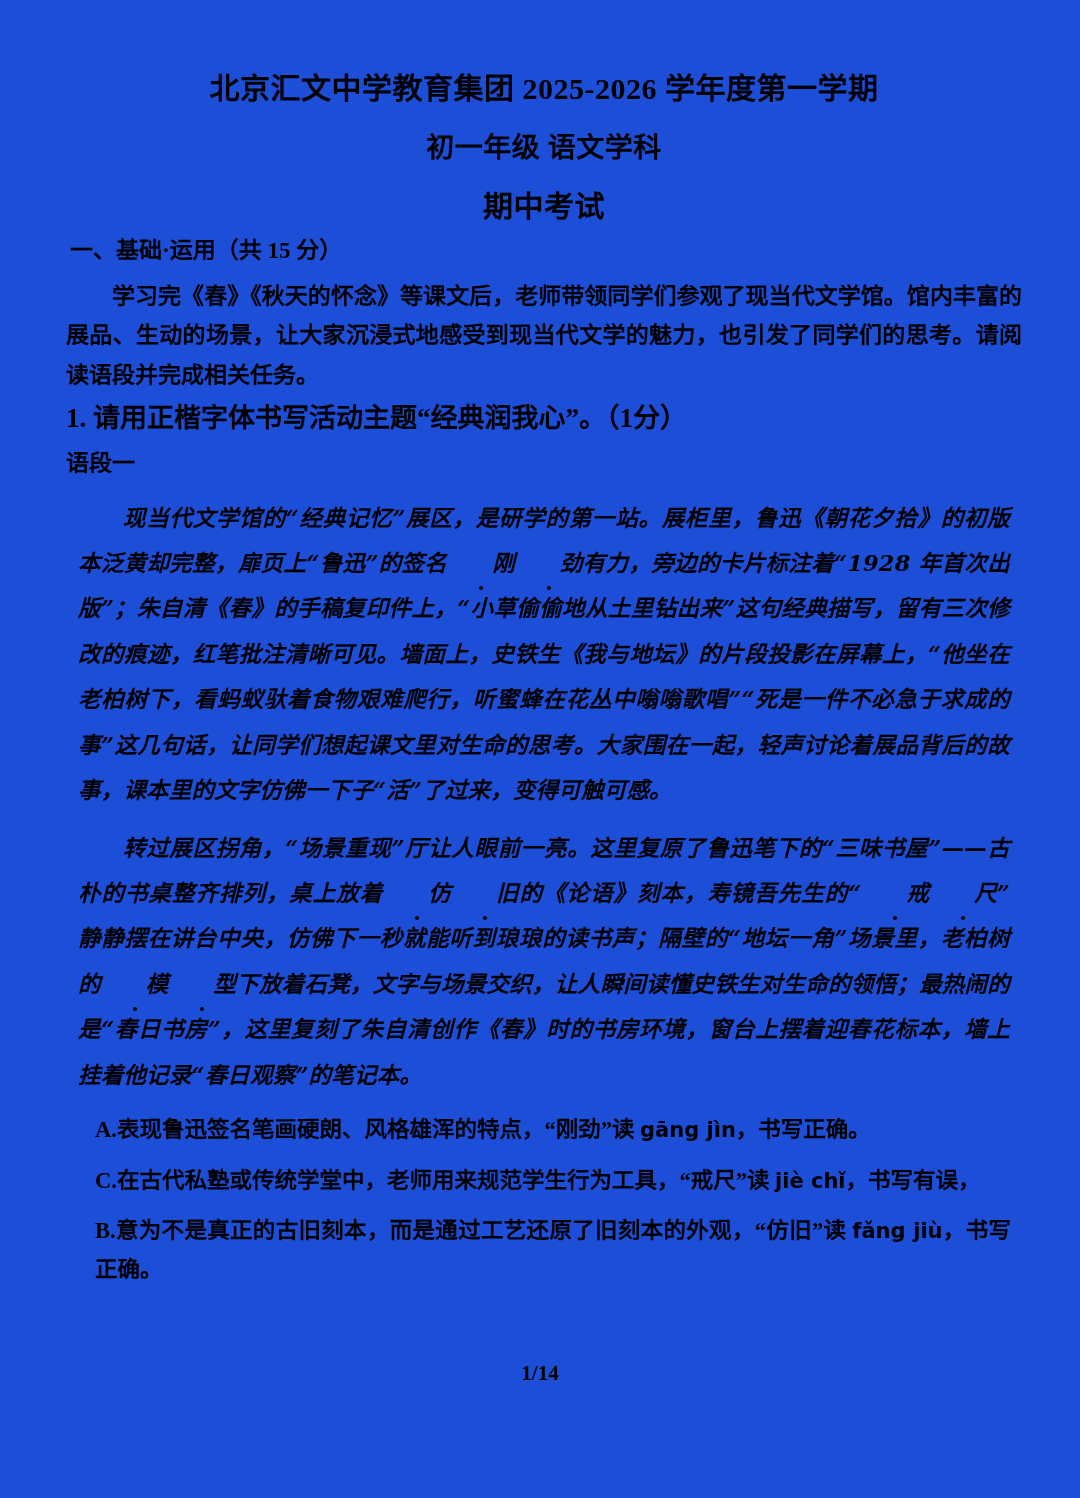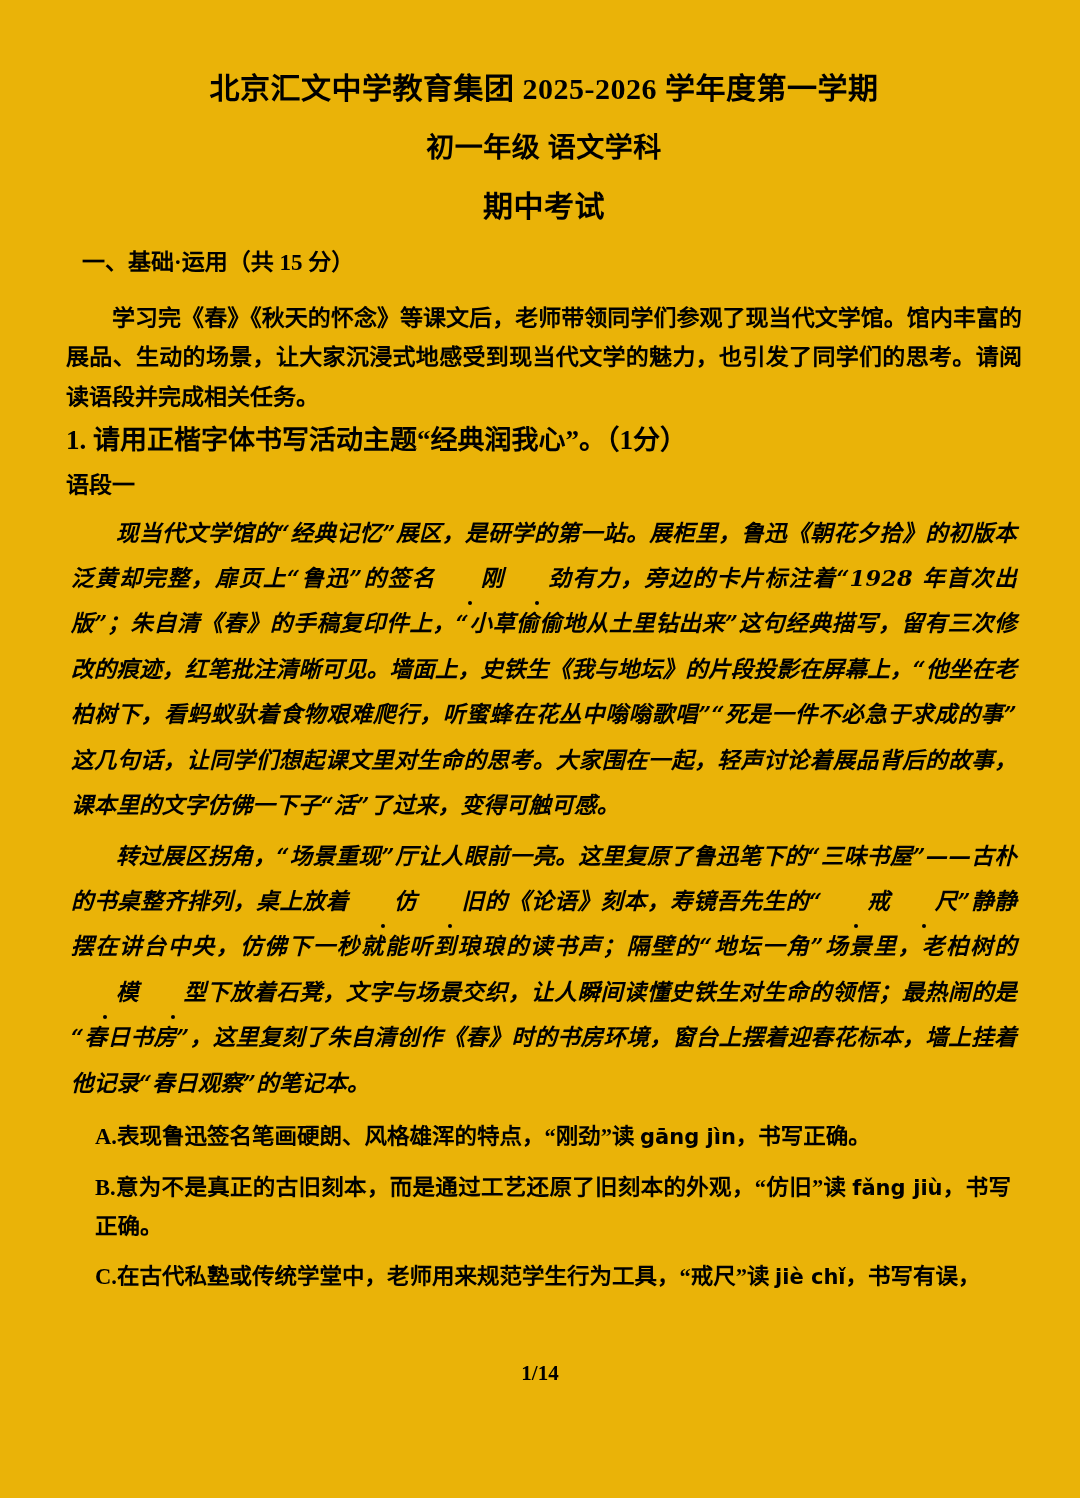--- a/index.html
+++ b/index.html
@@ -10,21 +10,21 @@
   }
   body {
     font-family: "Liberation Serif", "DejaVu Serif", serif;
     color: #000000;
   }
   .page {
     position: relative;
     width: 1080px;
     height: 1498px;
     margin: 0 auto;
-    background: #eab308;
+    background: #1d4ed8;
     overflow: hidden;
     box-sizing: border-box;
   }
   .sheet {
     position: absolute;
     left: 0;
     top: 0;
     width: 1080px;
     height: 1498px;
     padding: 46px 58px 0 66px;
@@ -64,21 +64,21 @@
   .indent2 { text-indent: 2em; }
   .mt-18 { margin-top: 18px; }
   .mt-12 { margin-top: 12px; }
   .mt-10 { margin-top: 10px; }
   .mt-8  { margin-top: 8px; }
   .mt-6  { margin-top: 6px; }
 
   .section-head {
     font-size: 23px;
     font-weight: bold;
-    margin: 16px;
+    margin: 4px;
     line-height: 1.7;
   }
 
   .q-line {
     font-size: 27px;
     font-weight: bold;
     margin: 0;
     line-height: 1.74;
   }
 
@@ -92,21 +92,21 @@
     font-family: "DejaVu Serif", serif;
   }
   .passage {
     font-family: "DejaVu Serif", serif;
     font-weight: bold;
     font-style: italic;
     font-size: 22.5px;
     line-height: 2.02;
     text-align: justify;
     text-justify: inter-ideograph;
-    margin: 5px;
+    margin: 12px;
     letter-spacing: 0.2px;
   }
 
   
   .dot {
     position: relative;
     display: inline-block;
   }
   .dot::after {
     content: "";
@@ -168,20 +168,20 @@
 
     <p class="duan-head mt-8">语段一</p>
 
     <p class="passage indent2"><span>现当代文学馆的“经典记忆”展区，是研学的第一站。展柜里，鲁迅《朝花夕拾》的初版本泛黄却完整，扉页上“鲁迅”的签名</span><span class="emph"><span class="dot">刚</span><span class="dot">劲</span></span><span>有力，旁边的卡片标注着“1928 年首次出版”；朱自清《春》的手稿复印件上，“小草偷偷地从土里钻出来”这句经典描写，留有三次修改的痕迹，红笔批注清晰可见。墙面上，史铁生《我与地坛》的片段投影在屏幕上，“他坐在老柏树下，看蚂蚁驮着食物艰难爬行，听蜜蜂在花丛中嗡嗡歌唱”“死是一件不必急于求成的事”这几句话，让同学们想起课文里对生命的思考。大家围在一起，轻声讨论着展品背后的故事，课本里的文字仿佛一下子“活”了过来，变得可触可感。</span></p>
 
     <p class="passage indent2"><span>转过展区拐角，“场景重现”厅让人眼前一亮。这里复原了鲁迅笔下的“三味书屋”——古朴的书桌整齐排列，桌上放着</span><span class="emph"><span class="dot">仿</span><span class="dot">旧</span></span><span>的《论语》刻本，寿镜吾先生的“</span><span class="emph"><span class="dot">戒</span><span class="dot">尺</span></span><span>”静静摆在讲台中央，仿佛下一秒就能听到琅琅的读书声；隔壁的“地坛一角”场景里，老柏树的</span><span class="emph"><span class="dot">模</span><span class="dot">型</span></span><span>下放着石凳，文字与场景交织，让人瞬间读懂史铁生对生命的领悟；最热闹的是“春日书房”，这里复刻了朱自清创作《春》时的书房环境，窗台上摆着迎春花标本，墙上挂着他记录“春日观察”的笔记本。</span></p>
 
 
     <p class="choice mt-6"><span>A.</span><span>表现鲁迅签名笔画硬朗、风格雄浑的特点，“刚劲”读 </span><span class="py">gāng jìn</span><span>，书写正确。</span></p>
 
+    <p class="choice mt-6"><span>C.</span><span>在古代私塾或传统学堂中，老师用来规范学生行为工具，“戒尺”读 </span><span class="py">jiè chǐ</span><span>，书写有误，</span></p>
+
     <p class="choice mt-6"><span>B.</span><span>意为不是真正的古旧刻本，而是通过工艺还原了旧刻本的外观，“仿旧”读 </span><span class="py">fǎng jiù</span><span>，书写正确。</span></p>
-
-    <p class="choice mt-6"><span>C.</span><span>在古代私塾或传统学堂中，老师用来规范学生行为工具，“戒尺”读 </span><span class="py">jiè chǐ</span><span>，书写有误，</span></p>
 
   </div>
 
   <div class="footer">1/14</div>
 </div>
 
 </body></html>

